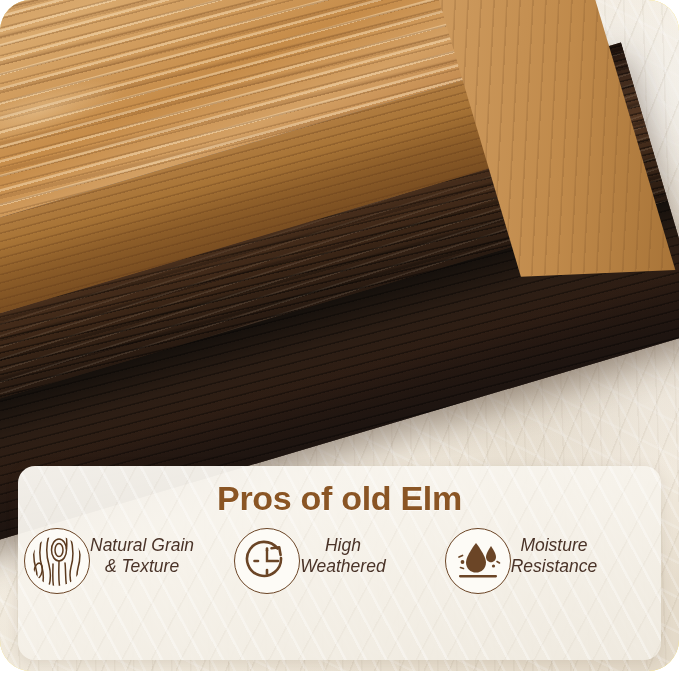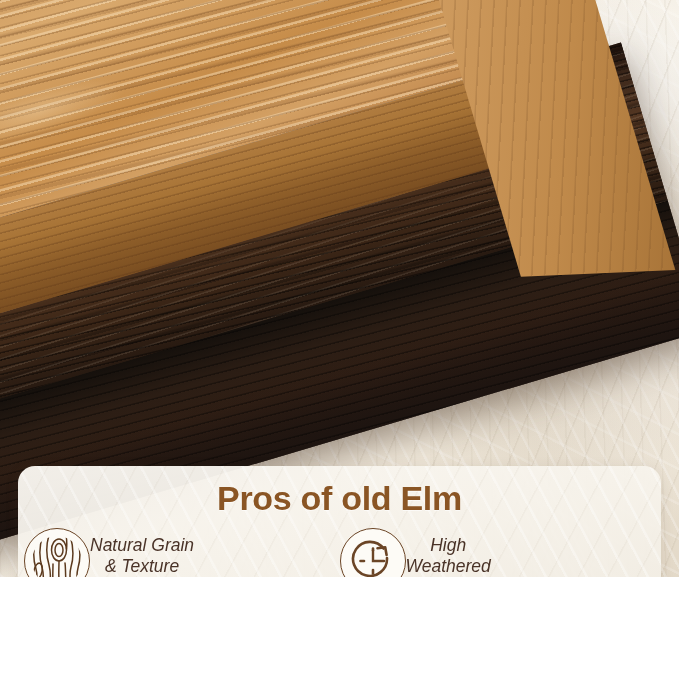--- a/index.html
+++ b/index.html
@@ -5,23 +5,24 @@
   html, body {
     margin: 0; padding: 0;
     background: #ffffff;
   }
   body {
     font-family: "Liberation Sans", sans-serif;
   }
   .scene {
     position: relative;
     width: 679px;
-    height: 577px;
+    height: 671px;
     overflow: hidden;
     background: #fde047;
+    border-radius: 31px;
   }
 
   
   .cloth {
     position: absolute; inset: 0;
     background:
       radial-gradient(ellipse 240px 180px at 88% 16%, rgba(255,255,255,.85), rgba(255,255,255,0) 70%),
       radial-gradient(ellipse 200px 260px at 96% 60%, rgba(246,240,230,.9), rgba(246,240,230,0) 70%),
       radial-gradient(ellipse 320px 200px at 20% 96%, rgba(238,231,218,.95), rgba(238,231,218,0) 72%),
       linear-gradient(150deg, #e6dccc 0%, #efe7da 22%, #f6f1e7 45%, #eee6d8 70%, #e3d9c8 100%);
@@ -250,17 +251,35 @@
               <path d="M24 33 L24 36.5"></path>
               <path d="M11.5 24 L15 24"></path>
               <path d="M24 11.5 L24 13.2"></path>
             </g>
           </svg>
         </div>
         <div class="feature-label">High
 Weathered</div>
       </div>
 
+      <div class="feature">
+        <div class="icon-circle">
+          <svg width="50" height="50" viewBox="0 0 50 50" aria-hidden="true">
+            <g fill="#6b4526">
+              <path d="M23 7 C23 7 13 19.5 13 26.5 C13 32.3 17.5 36.6 23 36.6 C28.5 36.6 33 32.3 33 26.5 C33 19.5 23 7 23 7 Z"></path>
+              <path d="M38 10 C38 10 33 17 33 20.8 C33 24 35.2 26.3 38 26.3 C40.8 26.3 43 24 43 20.8 C43 17 38 10 38 10 Z"></path>
+              <circle cx="9.5" cy="26" r="1.9"></circle>
+              <circle cx="40.5" cy="30" r="1.6"></circle>
+              <path d="M6 21 L9.5 19.5" stroke="#6b4526" stroke-width="1.7" stroke-linecap="round"></path>
+              <path d="M7.5 31.5 L10.5 32.5" stroke="#6b4526" stroke-width="1.7" stroke-linecap="round"></path>
+              <path d="M44 25.5 L46.5 27" stroke="#6b4526" stroke-width="1.6" stroke-linecap="round"></path>
+              <rect x="6" y="39" width="38" height="2.4" rx="1.1"></rect>
+            </g>
+          </svg>
+        </div>
+        <div class="feature-label">Moisture
+Resistance</div>
+      </div>
 
 
     </div>
   </div>
 </div>
 
 </body></html>

